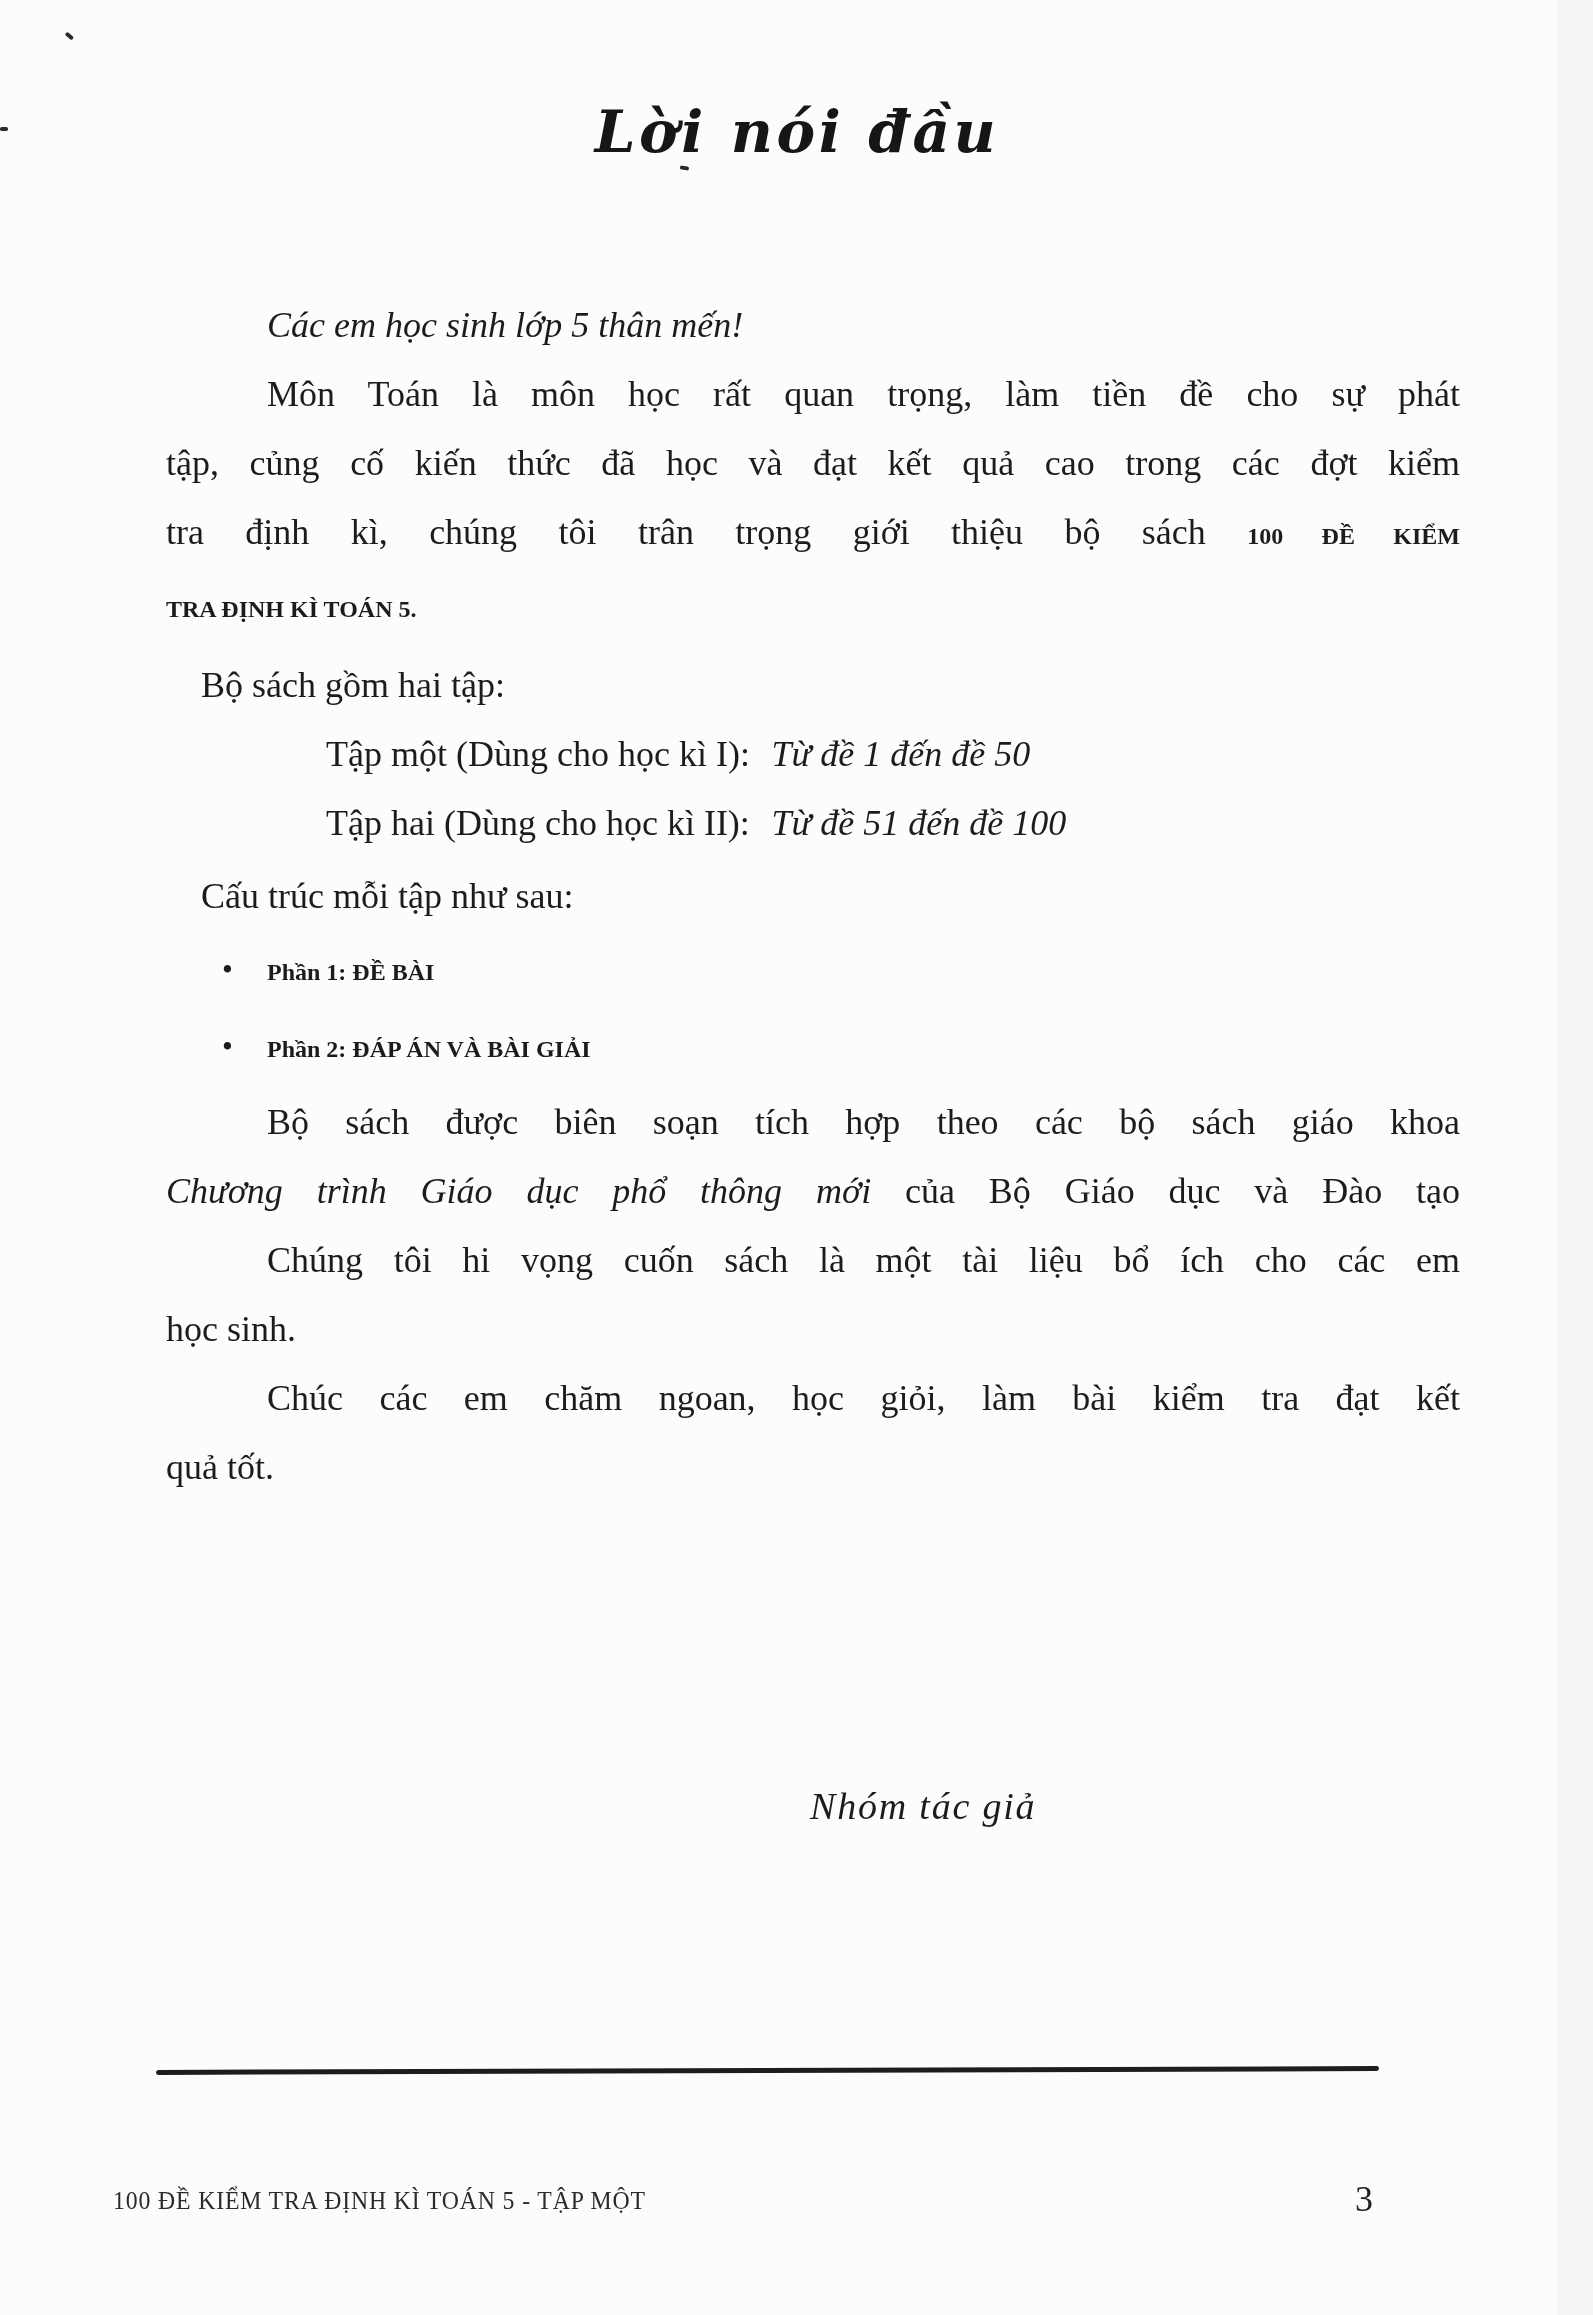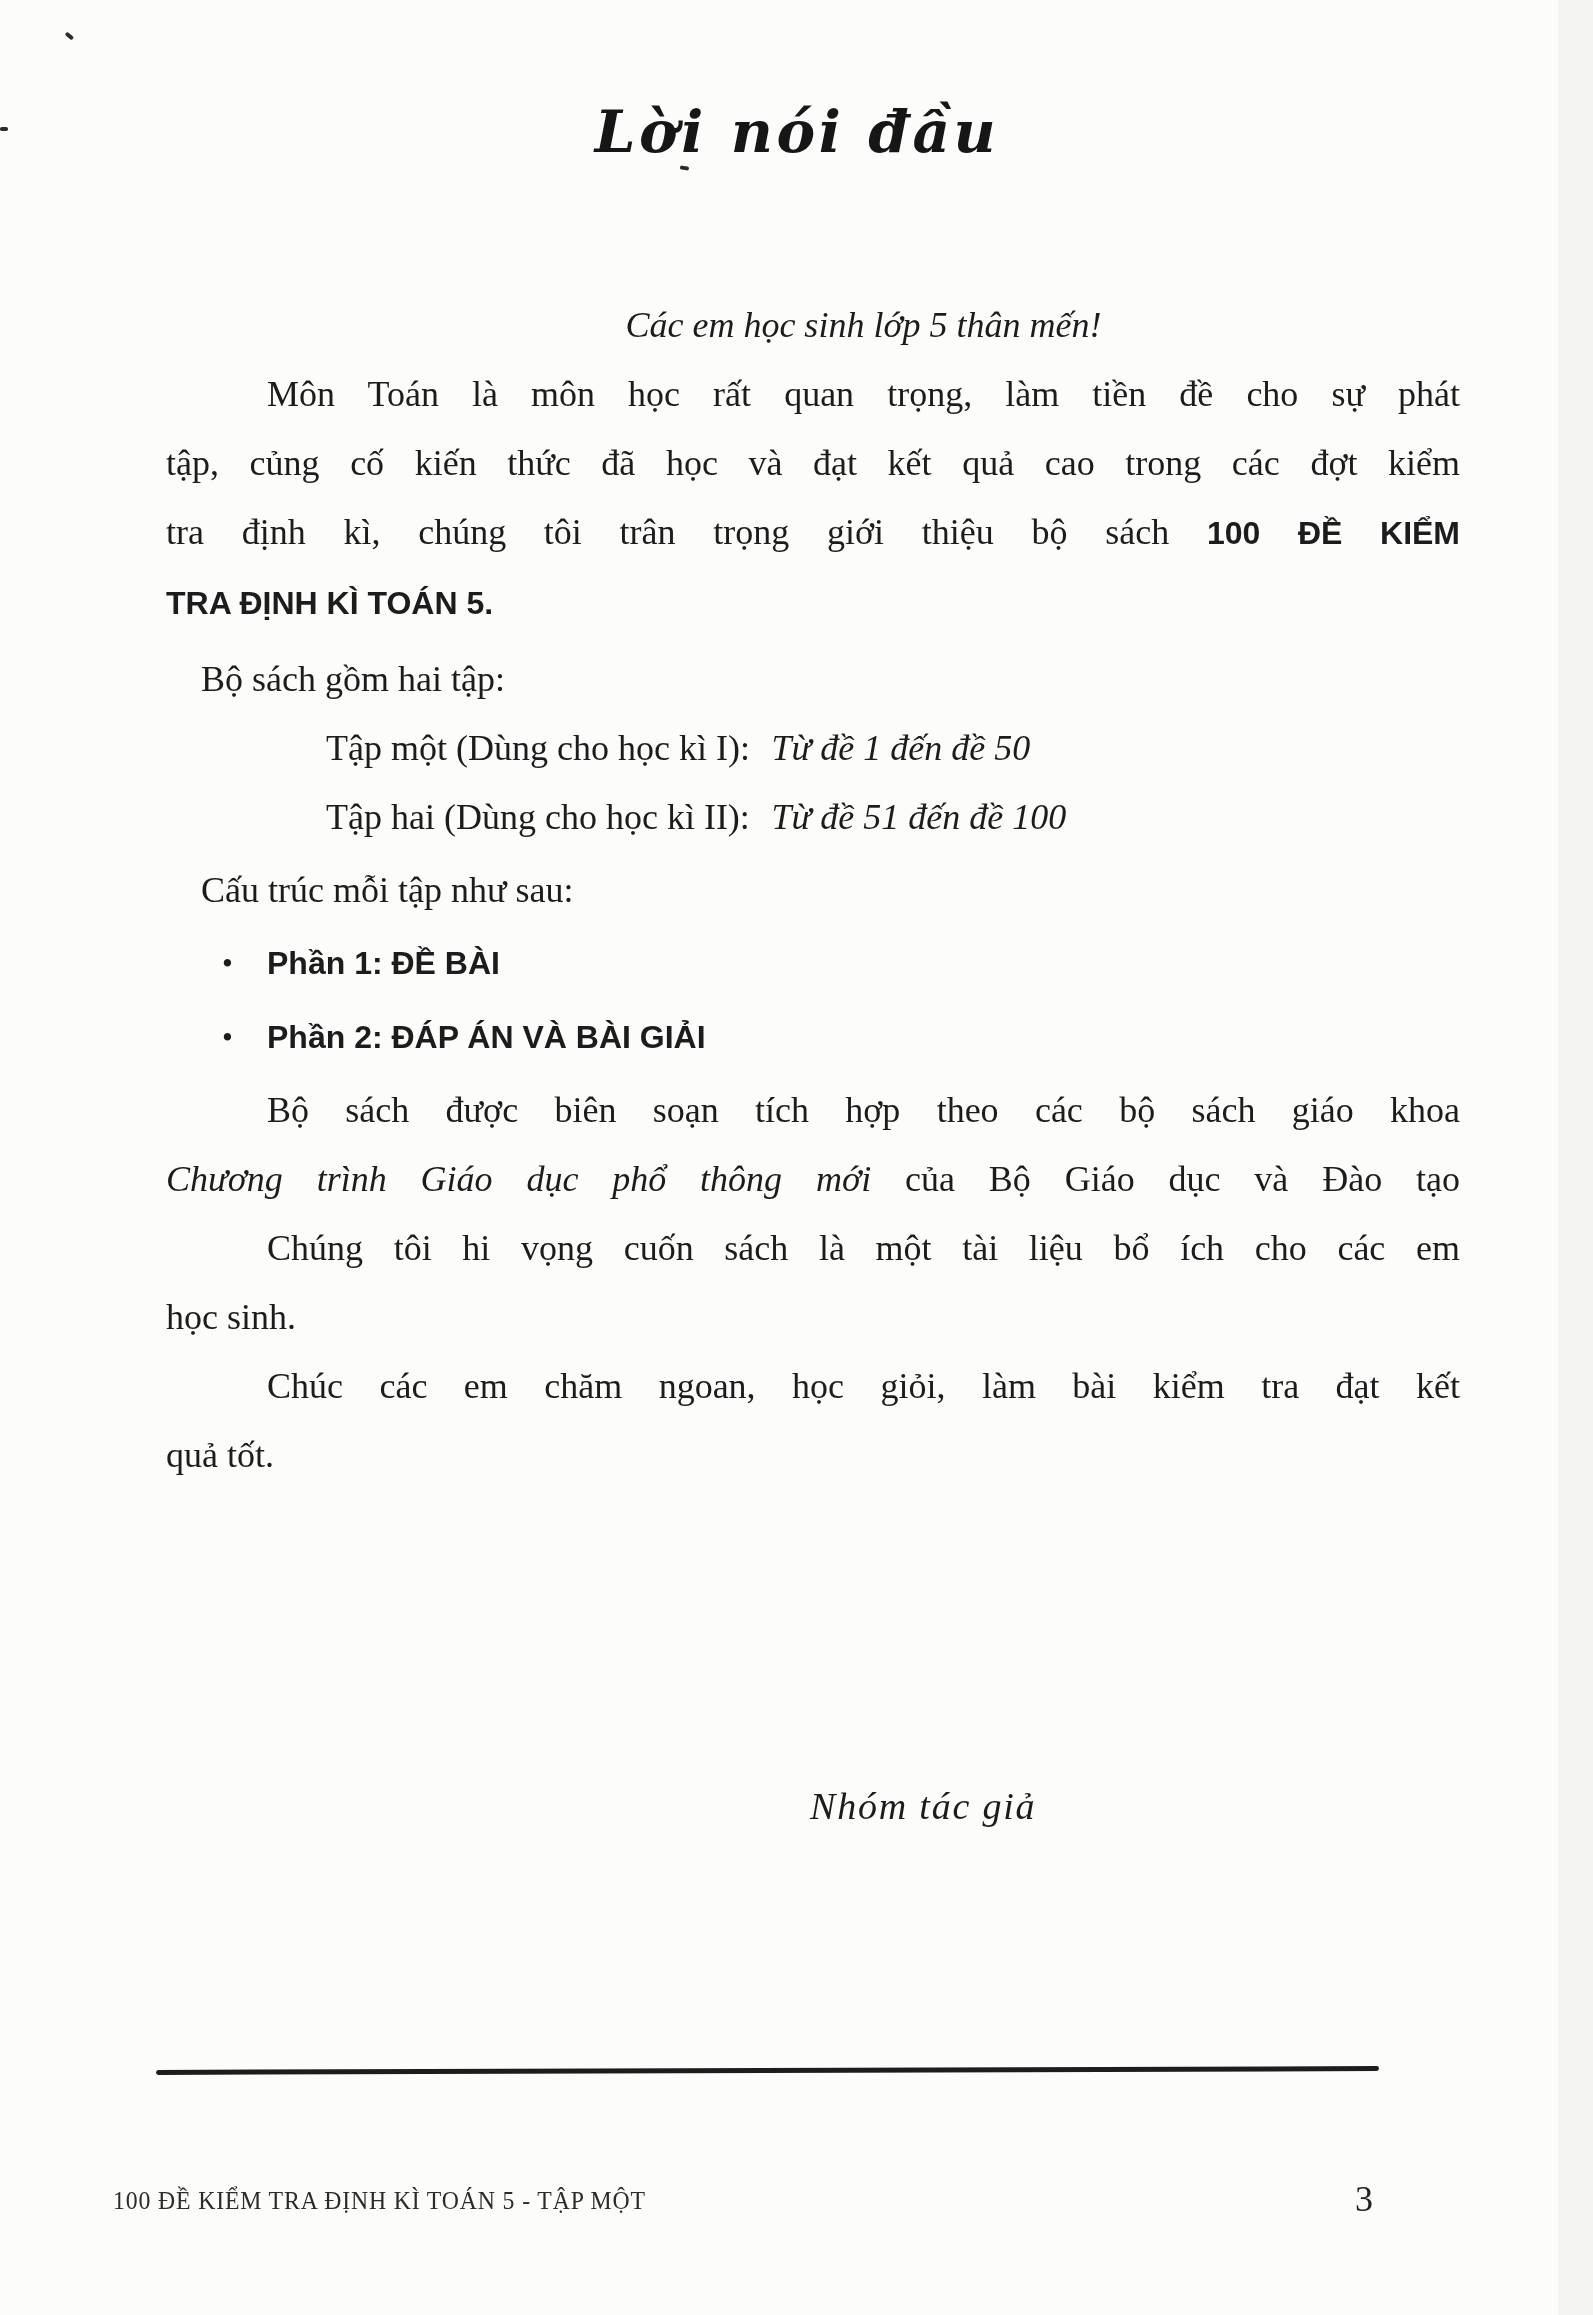--- a/index.html
+++ b/index.html
@@ -26,29 +26,29 @@
     font-size:58px;letter-spacing:3.6px;
     color:#161616;
   }
 
   .column{
     position:absolute;left:166px;top:291px;width:1294px;
     font-size:36px;color:#1c1c1c;
   }
   .ln{line-height:69px;white-space:normal;}
   .just{text-align:justify;text-align-last:justify;}
-  .ind{text-indent:101px;text-align:center;}
+  .ind{text-indent:101px;}
   .it{font-style:italic;}
   .m55{margin-left:35px;}
   .m177{margin-left:160px;}
   .gap8{margin-top:7.2px;}
   .gap4{margin-top:3.6px;}
   .sansb{
-    font-family:Liberation Sans, sans-serif;
-    font-weight:bold;font-size:32px;margin-top:16px;
+    font-family:Liberation Serif, serif;
+    font-weight:bold;font-size:24px;margin-top:16px;
   }
   .bullet-line{padding-left:56px;}
   .bullet-dot{display:inline-block;width:45px;font-size:31px;}
   .isp{margin-left:12.7px;}
 
   .signature{
     position:absolute;left:810px;top:1784px;
     font-size:38px;font-style:italic;color:#1c1c1c;
     letter-spacing:1.8px;
   }

